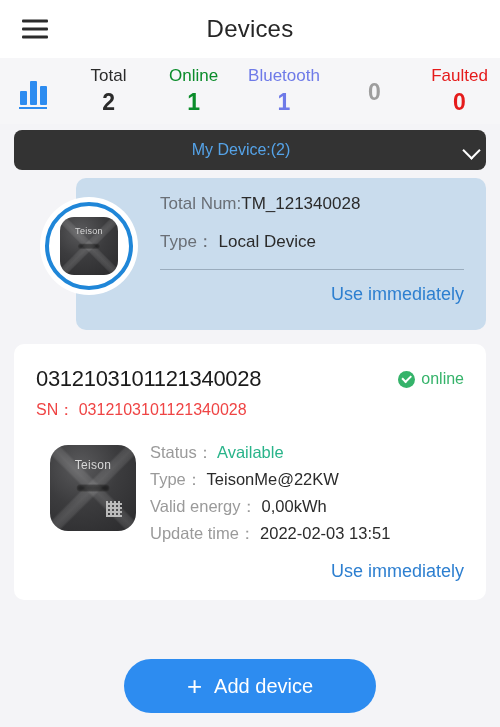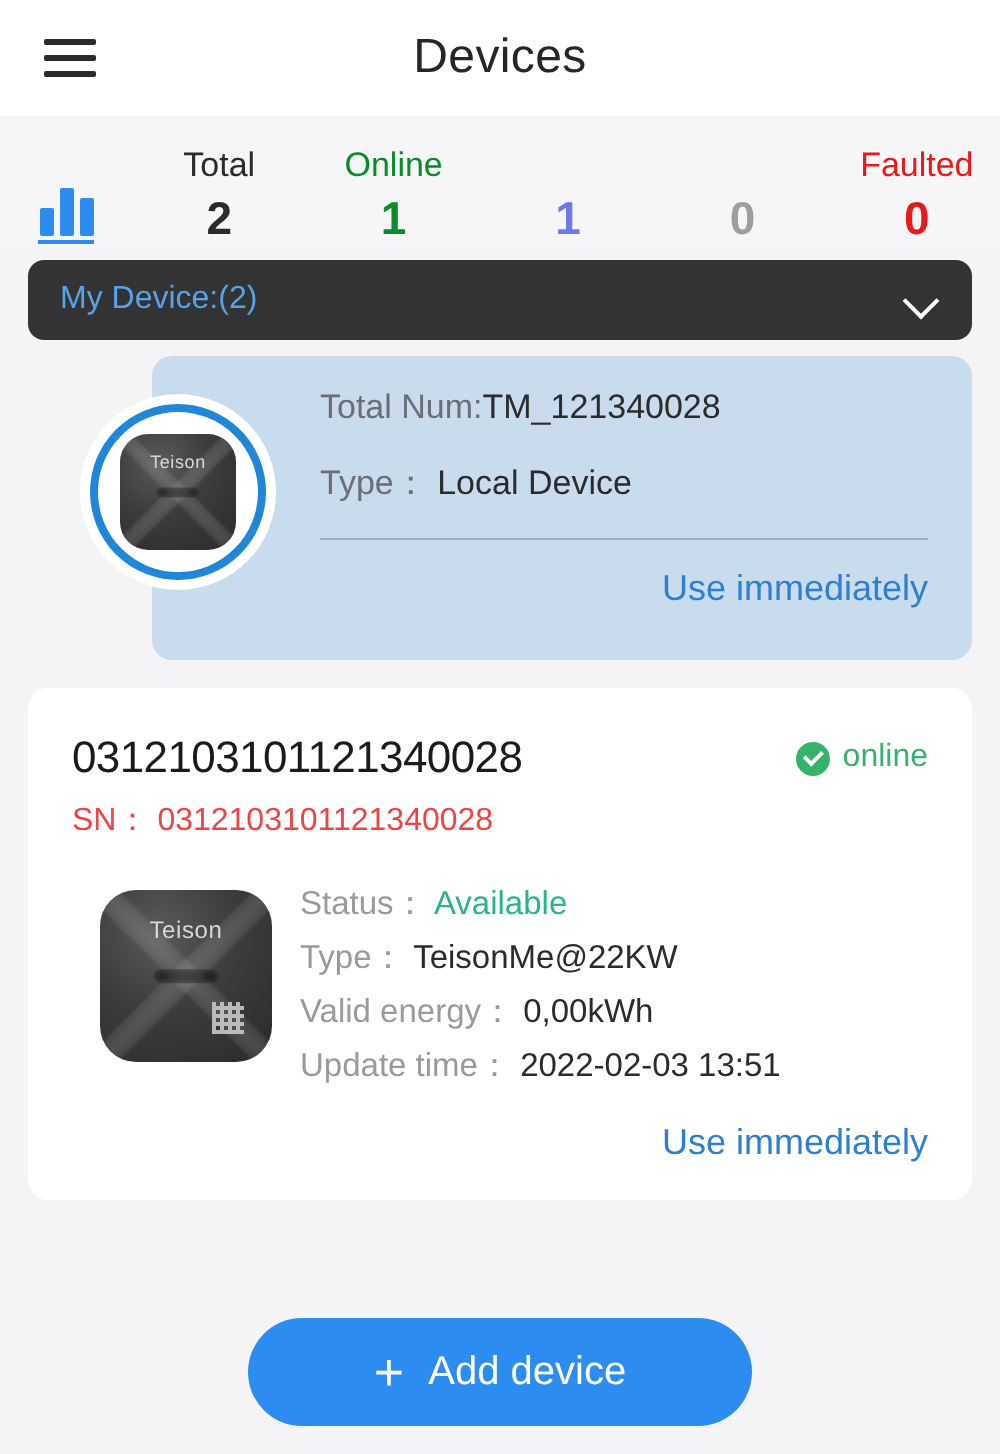--- a/index.html
+++ b/index.html
@@ -27,21 +27,21 @@
   .hamburger span:nth-child(2) { width: 26px; }
   .hamburger span:nth-child(3) { width: 26px; }
   .header-title {
     width: 100%; text-align: center;
     font-size: 24px; color: #262626; letter-spacing: .2px;
   }
 
   
   .stats {
     height: 66px; background: #f6f6f8;
-    display: flex; align-items: flex-end; padding: 0 10px 0 12px; gap: 24px;
+    display: flex; align-items: center; padding: 0 10px 0 12px; gap: 24px;
   }
   .chart-icon {
     width: 42px; height: 40px; flex: 0 0 42px;
     display: flex; flex-direction: column; align-items: center; justify-content: flex-end;
     padding-bottom: 2px;
   }
   .bars { display: flex; align-items: flex-end; gap: 3px; height: 24px; }
   .bars i { display: block; width: 7px; background: #2d8cf0; border-radius: 1px; }
   .bars i.b1 { height: 14px; }
   .bars i.b2 { height: 24px; }
@@ -54,21 +54,21 @@
   .stat.total .lab, .stat.total .val { color: #2b2b2b; }
   .stat.online .lab, .stat.online .val { color: #0a8c2a; }
   .stat.bt .lab, .stat.bt .val { color: #6e7ae8; }
   .stat.offline .lab, .stat.offline .val { color: #9e9e9e; }
   .stat.faulted .lab, .stat.faulted .val { color: #e51b1b; }
 
   
   .dropdown {
     margin: 6px 14px 0 14px; height: 40px; background: #333333;
     border-radius: 8px; display: flex; align-items: center;
-    padding: 0 16px; cursor: pointer;
+    padding: 0 5px; cursor: pointer; text-align: center;
   }
   .dropdown .dd-label { flex: 1; color: #55a3e8; font-size: 16px; }
   .chev {
     width: 18px; height: 18px; position: relative;
   }
   .chev::before {
     content: ""; position: absolute; left: 2px; top: 3px;
     width: 11px; height: 11px;
     border-right: 2.5px solid #ffffff; border-bottom: 2.5px solid #ffffff;
     transform: rotate(45deg);
@@ -196,20 +196,21 @@
 
     <div class="stat total">
       <div class="lab">Total</div>
       <div class="val">2</div>
     </div>
     <div class="stat online">
       <div class="lab">Online</div>
       <div class="val">1</div>
     </div>
     <div class="stat bt">
+      <div class="lab">Bluetooth</div>
       <div class="val">1</div>
     </div>
     <div class="stat offline">
       <div class="val">0</div>
     </div>
     <div class="stat faulted">
       <div class="lab">Faulted</div>
       <div class="val">0</div>
     </div>
   </div>

